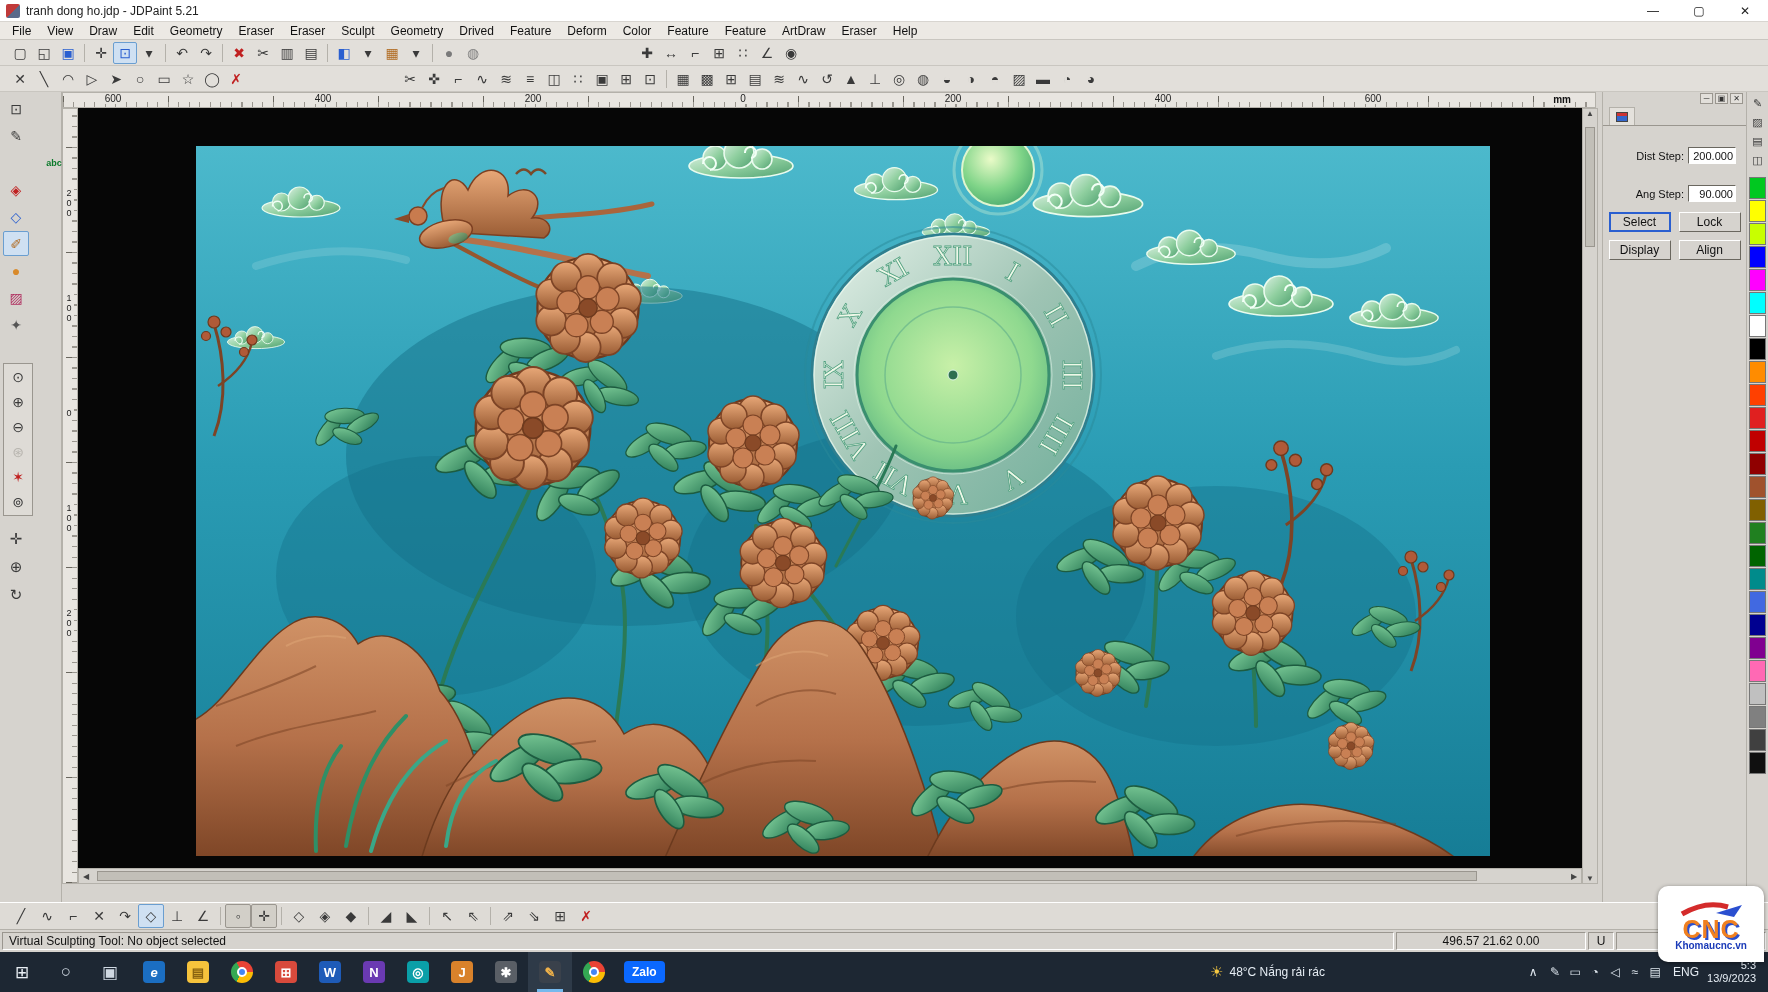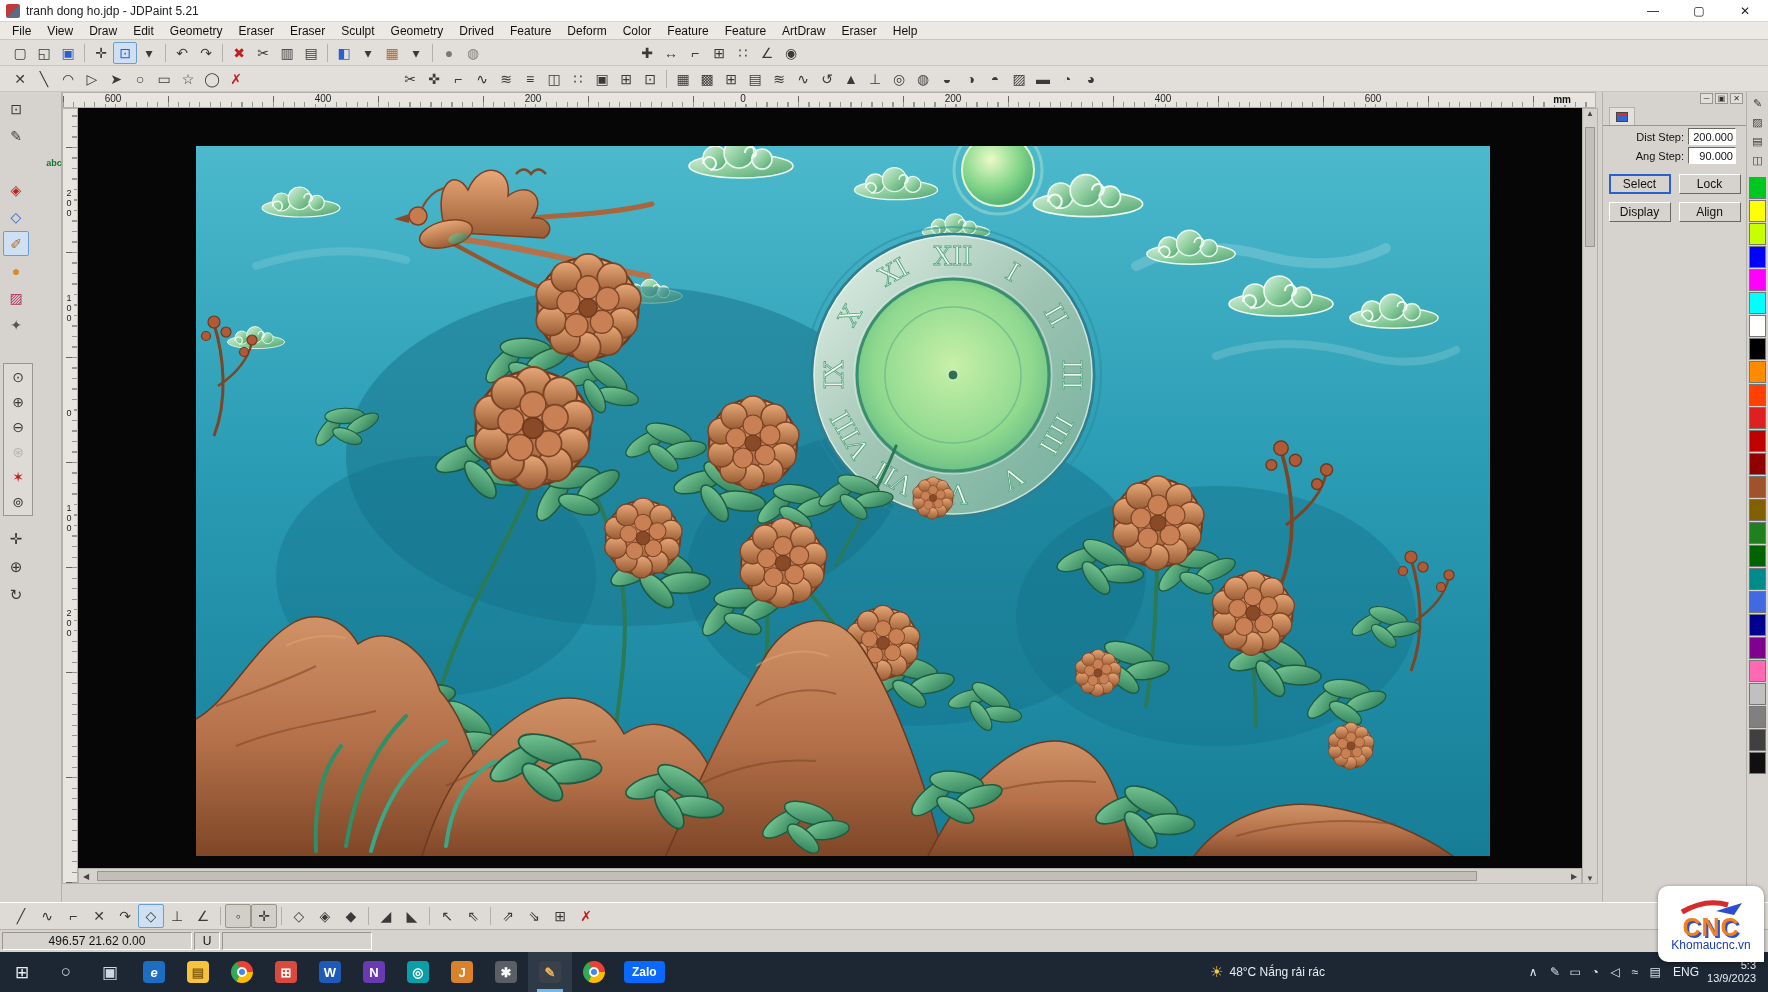--- a/index.html
+++ b/index.html
@@ -61,21 +61,21 @@
 .hscroll .thumb{position:absolute;left:18px;top:2px;width:1380px;height:10px;background:#c2bfb8;border:1px solid #9a968f}
 .sbarrow{width:14px;text-align:center}
 
 
 .right-panel{position:absolute;left:1602px;top:92px;width:144px;height:810px;background:#d6d3ce;border-left:1px solid #b4b1aa}
 .pane-ctl{display:flex;justify-content:flex-end;gap:2px;padding:1px 3px;height:14px}
 .pane-ctl span{width:13px;height:11px;border:1px solid #9a968f;background:#e2dfda;font-size:8px;line-height:9px;text-align:center;color:#333}
 .ptabs{height:20px;border-bottom:1px solid #9a968f;display:flex;align-items:flex-end;padding-left:6px}
 .ptab{width:26px;height:18px;background:#e4e1dc;border:1px solid #b4b1aa;border-bottom:none;display:flex;align-items:center;justify-content:center}
 .tab-ico{width:12px;height:10px;background:linear-gradient(180deg,#cc3333 0 3px,#3366cc 3px 100%);border:1px solid #444}
-.prow{display:flex;align-items:center;justify-content:flex-end;gap:4px;margin:2px 10px 0 0;font-size:11px}
+.prow{display:flex;align-items:center;justify-content:flex-end;gap:4px;margin:21px 10px 0 0;font-size:11px}
 .pinput{width:48px;height:17px;background:#fff;border:1px solid;border-color:#6a675f #fff #fff #6a675f;font-size:11px;display:flex;align-items:center;justify-content:flex-end;padding:0 2px;overflow:hidden}
 .pbtns{display:grid;grid-template-columns:62px 62px;gap:8px 8px;justify-content:center;margin-top:10px}
 .pbtn{height:20px;background:#d6d3ce;border:1px solid;border-color:#fff #6a675f #6a675f #fff;font-size:12px;display:flex;align-items:center;justify-content:center}
 .pbtn.sel{border:1px solid #2a5fd0;box-shadow:inset 0 0 0 1px #2a5fd0}
 
 
 .palette{position:absolute;left:1746px;top:92px;width:22px;height:810px;background:#d6d3ce;border-left:1px solid #b4b1aa;display:flex;flex-direction:column;align-items:center;padding-top:2px}
 .palette .tbtn{width:18px;height:18px;font-size:11px}
 .swatches{margin-top:8px;display:flex;flex-direction:column;gap:1px}
 .swatch{width:17px;height:22px;border:1px solid #777}
@@ -107,21 +107,21 @@
 .sun-glyph{color:#f5c842;font-size:15px}
 .tb-tray{position:absolute;right:2px;top:0;height:40px;display:flex;align-items:center;gap:2px;font-size:12px}
 .tray-icons{display:flex}
 .tray-icons .tbtn{width:20px;height:26px;color:#dfe7ef;font-size:12px;border:none}
 .lang{padding:0 6px}
 .tb-clock{display:flex;flex-direction:column;align-items:flex-end;font-size:11px;line-height:13px;padding-right:10px}
 
 
 .cnc{position:absolute;right:4px;bottom:30px;width:106px;height:76px;background:#fff;border-radius:10px 10px 0 10px;z-index:60;display:flex;flex-direction:column;align-items:center;justify-content:center;box-shadow:0 1px 4px rgba(0,0,0,.45)}
 .cnc-brand{font-size:25px;font-weight:bold;color:#f08020;text-shadow:2px 2px 0 #2a4fd0;letter-spacing:1px;line-height:22px}
-.cnc-domain{font-size:12px;color:#1a3ab8;font-weight:normal}
+.cnc-domain{font-size:10px;color:#1a3ab8;font-weight:bold}
 </style>
 </head>
 <body>
 
 <div class="win">
 
   <div class="titlebar">
     <span class="app-ico"></span>
     <span class="title-text">tranh dong ho.jdp - JDPaint 5.21</span>
     <span class="win-btns">
@@ -658,20 +658,21 @@
       <span class="tbtn">↖</span>
       <span class="tbtn">⇖</span>
       <span class="sep"></span>
       <span class="tbtn">⇗</span>
       <span class="tbtn">⇘</span>
       <span class="tbtn">⊞</span>
       <span class="tbtn" style="color: rgb(192, 32, 32);">✗</span>
     </div>
 
   <div class="statusbar">
+    <span class="sb-cell sb-msg">Virtual Sculpting Tool: No object selected</span>
     <span class="sb-cell sb-coord">496.57 21.62 0.00</span>
     <span class="sb-cell sb-u">U</span>
     <span class="sb-cell sb-tail"></span>
   </div>
 
   <div class="taskbar">
     <div class="tb-apps">
         <div class="tb-app plain">
           <span class="tb-ico" style="color: rgb(232, 238, 244);">⊞</span>
         </div>

